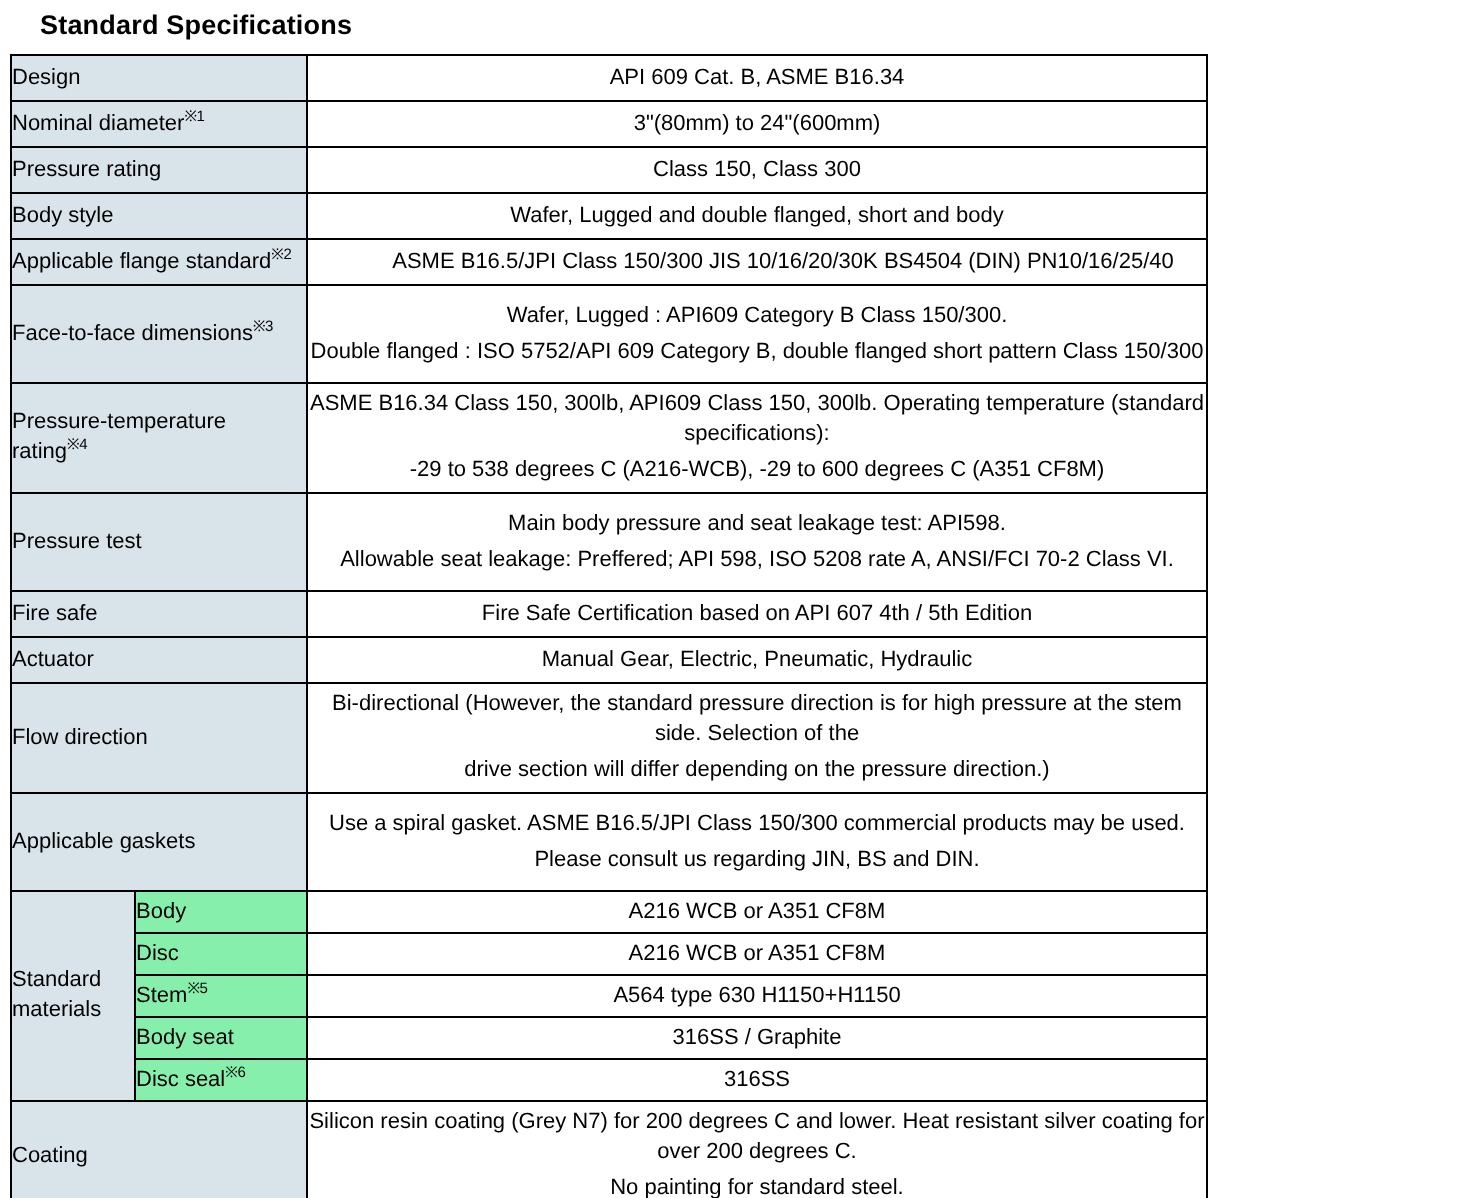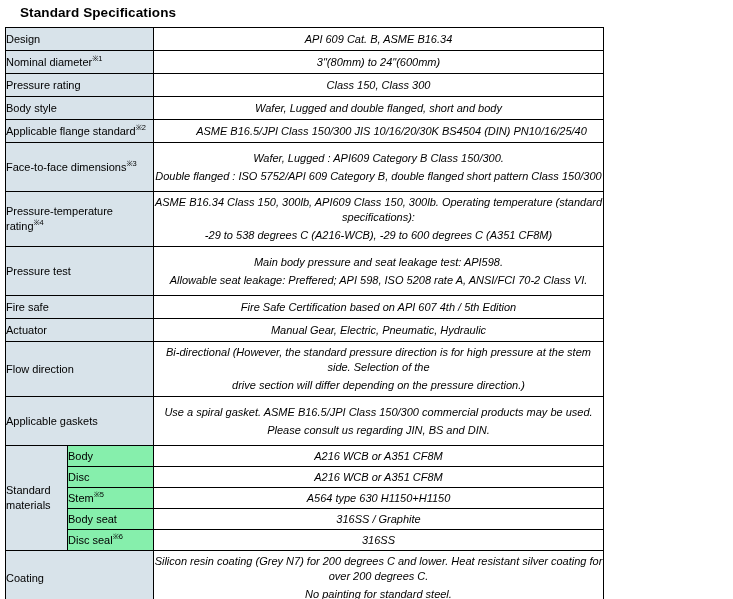--- a/index.html
+++ b/index.html
@@ -52,21 +52,20 @@
     text-align: left;
   }
   td.value {
     background: #ffffff;
     text-align: center;
     padding: 4px 8px;
   }
   td.value .ln {
     display: block;
     margin: 3px 0;
-    font-style: italic;
   }
   td.value.single .ln {
     margin: 0;
   }
   sup.note {
     font-size: 7.5px;
     vertical-align: super;
     line-height: 0;
     letter-spacing: -0.2px;
   }

